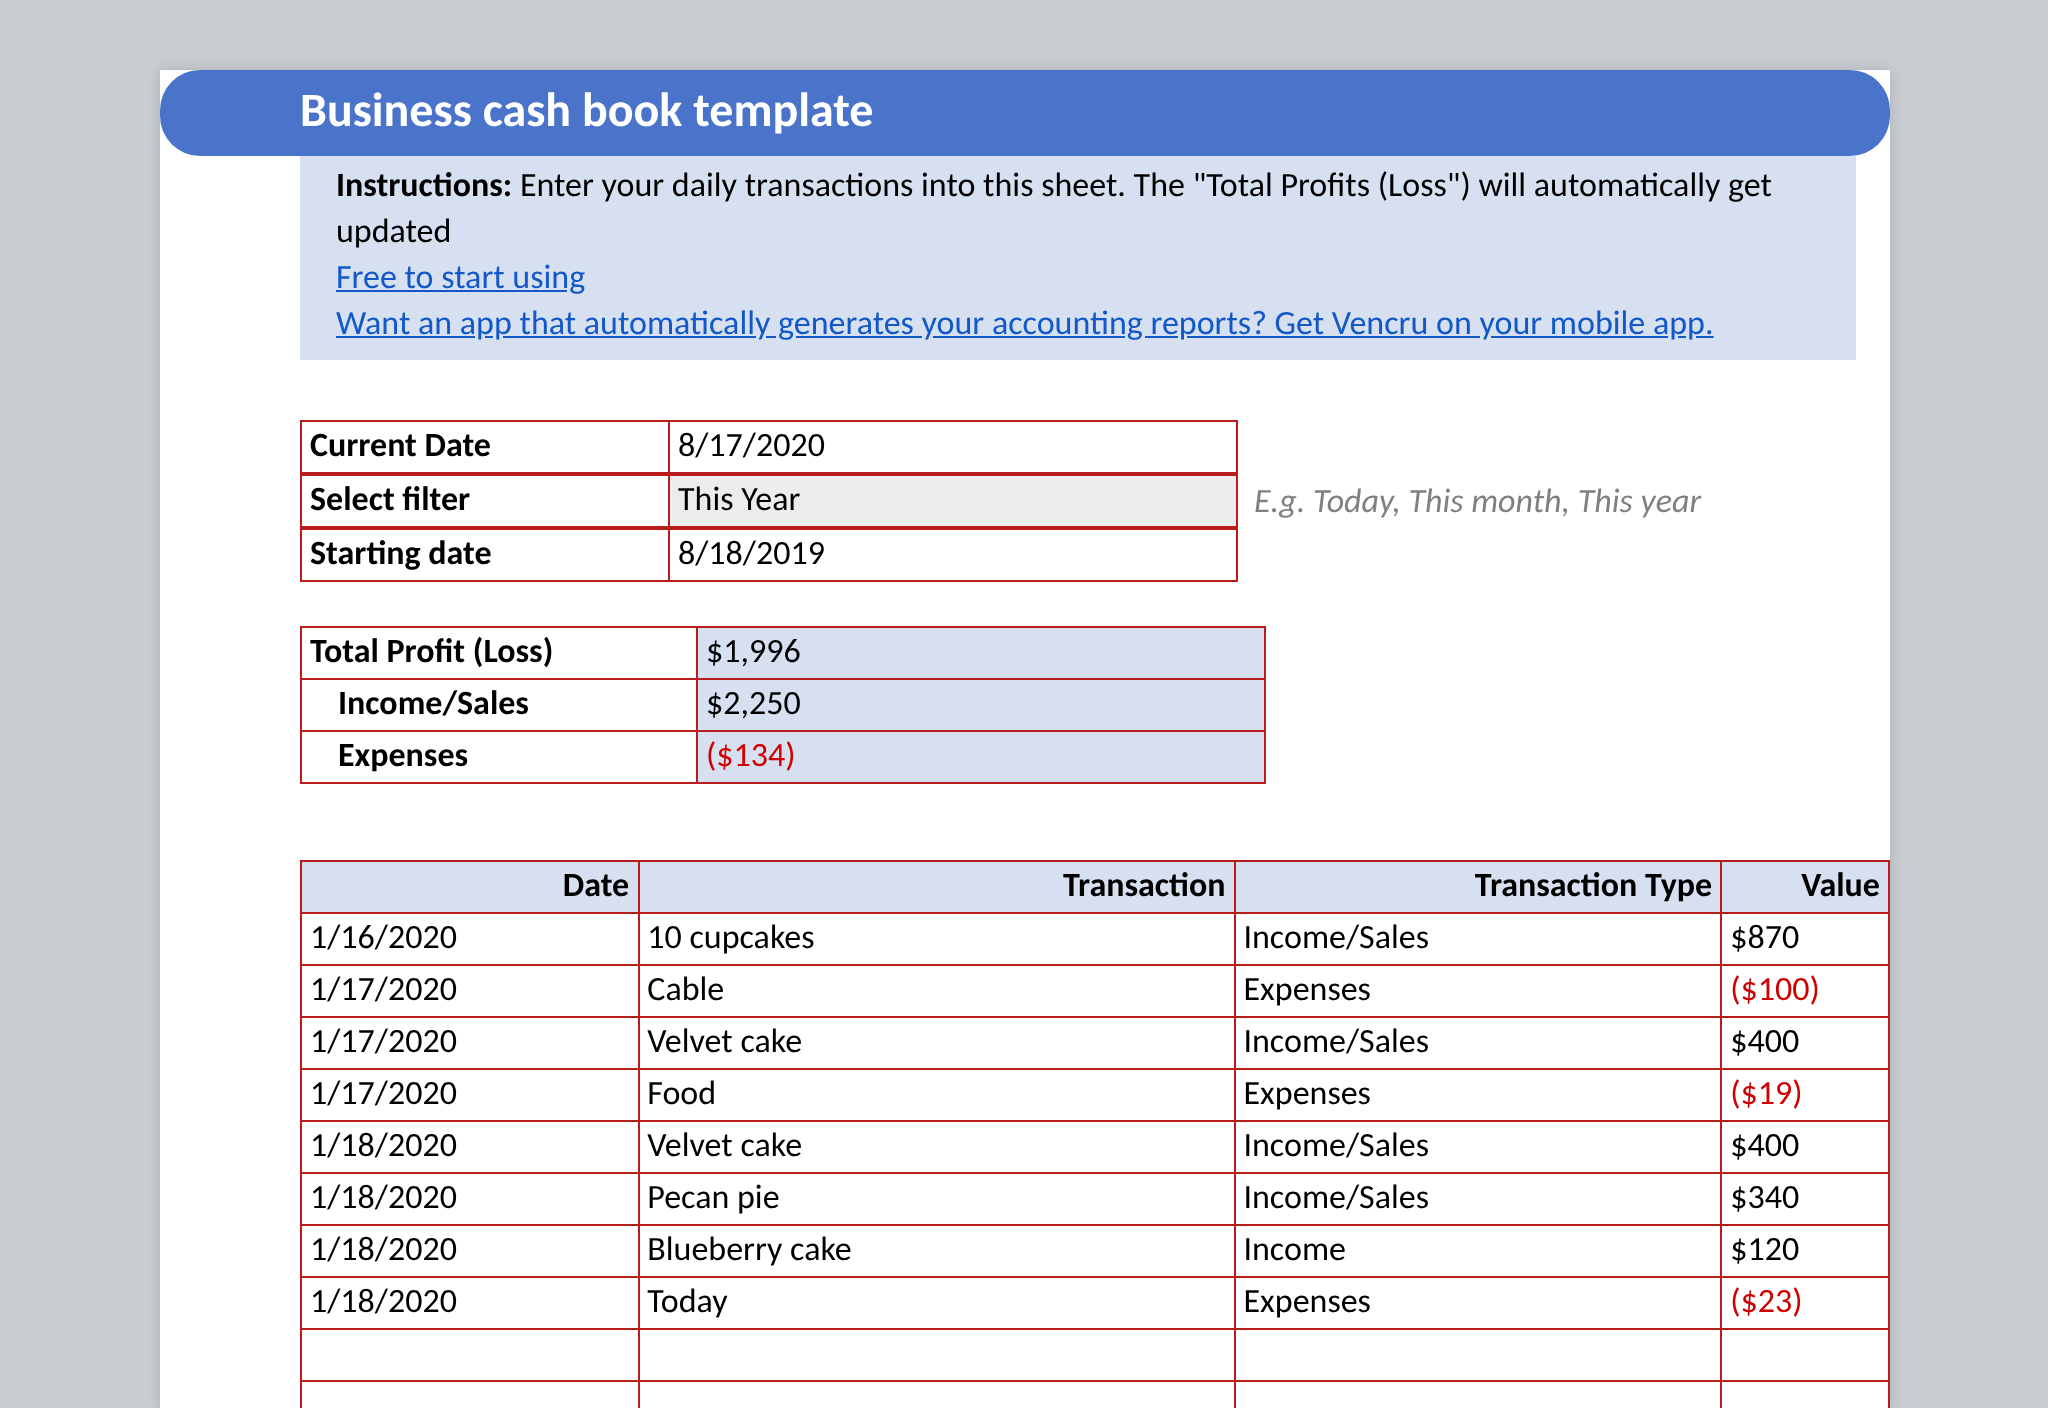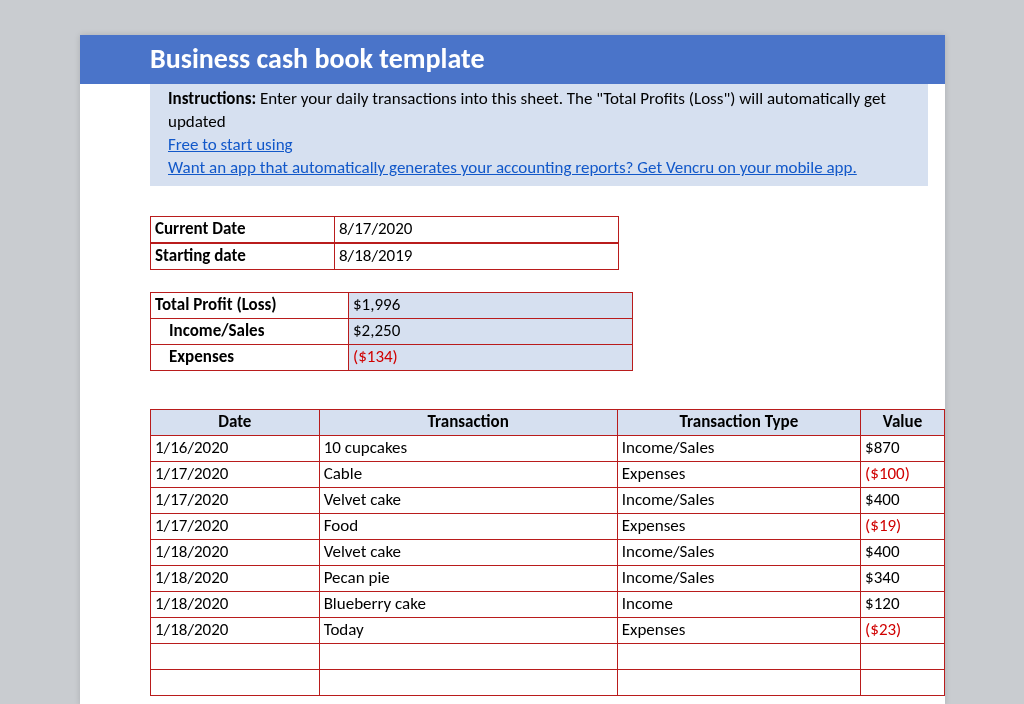--- a/index.html
+++ b/index.html
@@ -19,22 +19,23 @@
     top: 35px;
     width: 865px;
     height: 670px;
     background: #fff;
     box-shadow: 0 0 6px rgba(0,0,0,0.15);
   }
   .title-bar {
     background: #4a74c9;
     color: #fff;
     font-weight: bold;
-    font-size: 28px;
+    font-size: 24px;
     padding: 6px 0 8px 70px;
+    border-radius: 20px;
   }
   .instructions-box {
     background: #d6e0f0;
     margin: 0 0 0 70px;
     padding: 4px 8px 6px 0;
     width: 770px;
   }
   .instr-line {
     font-size: 17px;
     line-height: 1.35;
@@ -75,21 +76,21 @@
     gap: 8px;
   }
   .col-date { width: 160px; }
   .col-txn  { width: 290px; }
   .col-type { width: 235px; }
   .col-val  { width: 75px; }
   .col-label { width: 175px; }
   .col-labelval { width: 275px; }
   .indent { padding-left: 18px !important; }
   th {
-    text-align: center;
+    text-align: right;
     font-weight: bold;
     background: #d6e0f0;
   }
   .tx-table { margin-top: 38px; }
 </style>
 </head>
 <body>
 
 <div class="sheet">
 
@@ -120,20 +121,31 @@
            <td class="right col-labelval ">8/17/2020</td>
          </tr>
             </tbody>
           </table>
 
        </div>
         <div class="row-flex">
          <table class="grid">
             <tbody>
               <tr>
+           <td class="bold col-label">Select filter</td>
+           <td class="right col-labelval fill-grey">This Year</td>
+         </tr>
+            </tbody>
+          </table>
+         <span class="italic-hint">E.g. Today, This month, This year</span>
+       </div>
+        <div class="row-flex">
+         <table class="grid">
+            <tbody>
+              <tr>
            <td class="bold col-label">Starting date</td>
            <td class="right col-labelval ">8/18/2019</td>
          </tr>
             </tbody>
           </table>
 
        </div>
       </div>
 
     <div id="summary-wrap" style="margin-top:22px;">

